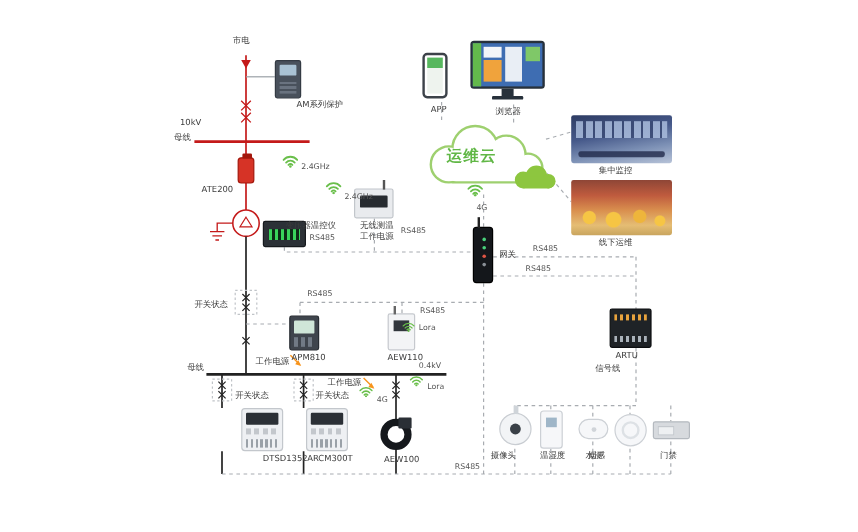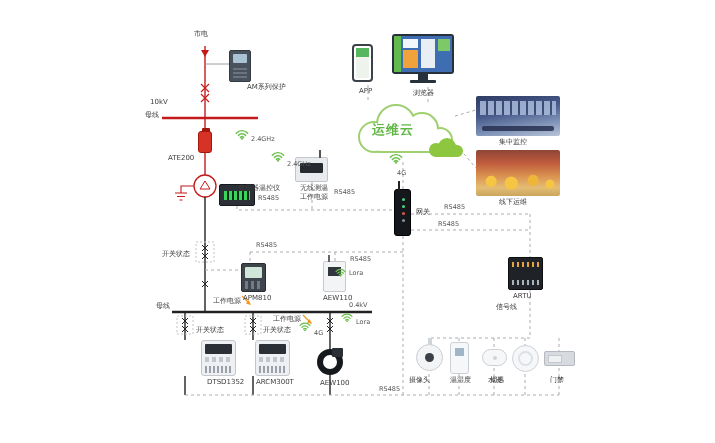--- a/index.html
+++ b/index.html
@@ -313,21 +313,21 @@
   <span class="lbl" style="left:243px;top:295px">APM810</span>
   <span class="lbl sm" style="left:350px;top:256px">RS485</span>
   <span class="lbl sm" style="left:349px;top:270px">Lora</span>
   <span class="lbl" style="left:323px;top:295px">AEW110</span>
   <span class="lbl" style="left:213px;top:298px">工作电源</span>
   <span class="lbl" style="left:156px;top:303px">母线</span>
   <span class="lbl sm" style="left:349px;top:302px">0.4kV</span>
   <span class="lbl" style="left:273px;top:316px">工作电源</span>
   <span class="lbl" style="left:196px;top:327px">开关状态</span>
   <span class="lbl" style="left:263px;top:327px">开关状态</span>
-  <span class="lbl" style="left:207px;top:379px">DTSD1352</span>
+  <span class="lbl" style="left:219px;top:379px">DTSD1352</span>
   <span class="lbl" style="left:256px;top:379px">ARCM300T</span>
   <span class="lbl sm" style="left:314px;top:330px">4G</span>
   <span class="lbl sm" style="left:356px;top:319px">Lora</span>
   <span class="lbl" style="left:320px;top:380px">AEW100</span>
   <span class="lbl" style="left:416px;top:209px">网关</span>
   <span class="lbl sm" style="left:397px;top:170px">4G</span>
   <span class="lbl sm" style="left:444px;top:204px">RS485</span>
   <span class="lbl sm" style="left:438px;top:221px">RS485</span>
   <span class="lbl" style="left:513px;top:293px">ARTU</span>
   <span class="lbl" style="left:496px;top:304px">信号线</span>

